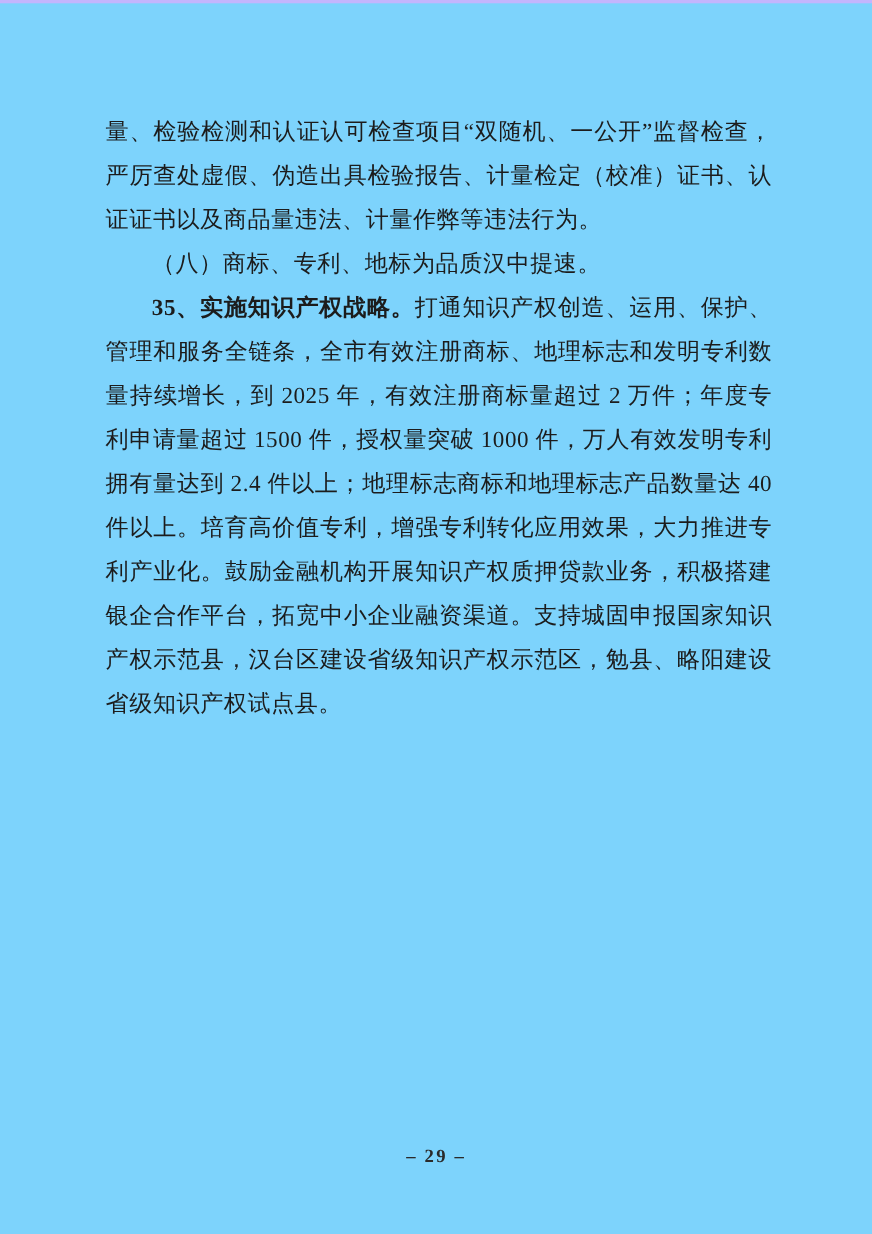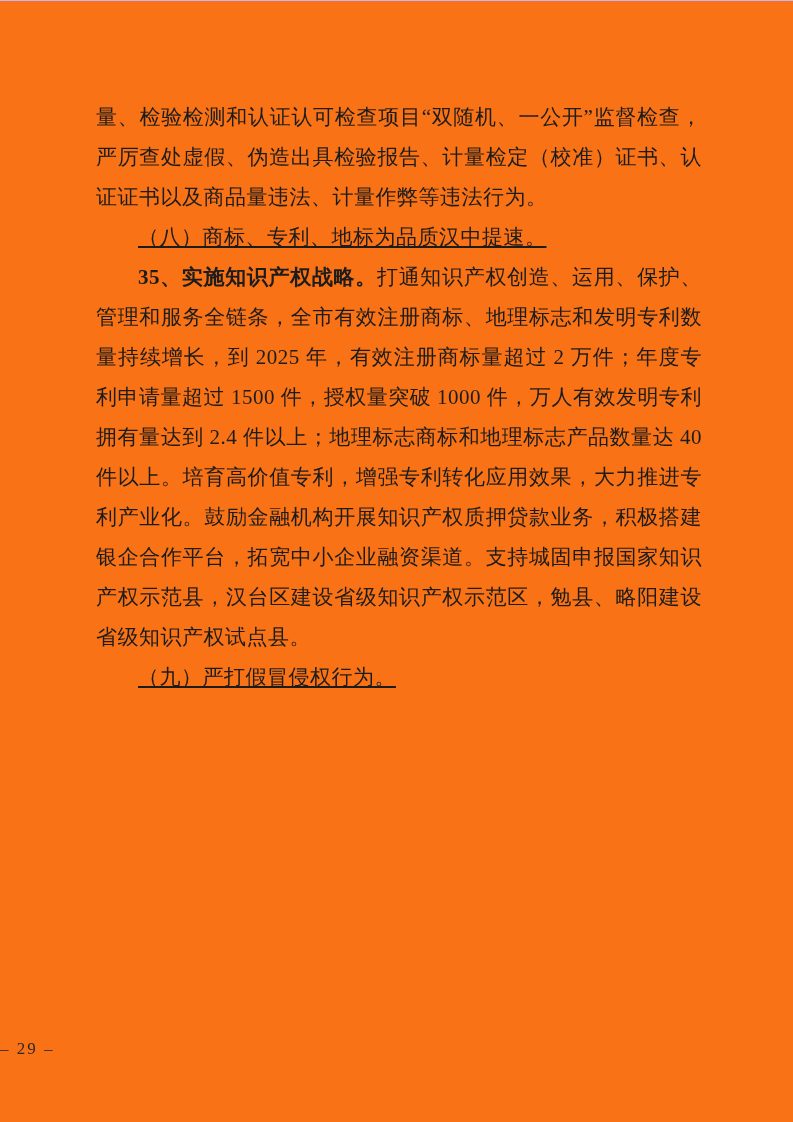--- a/index.html
+++ b/index.html
@@ -5,26 +5,26 @@
   html, body {
     margin: 0;
     padding: 0;
     background: #ffffff;
   }
   .page {
     position: relative;
     width: 793px;
     height: 1122px;
     margin: 0 auto;
-    background: #f97316;
+    background: #7dd3fc;
     overflow: hidden;
     font-family: "Liberation Serif", "DejaVu Serif", serif;
     color: #1c1c1c;
     box-sizing: border-box;
-    border-top: 1px solid #c4b5fd;
+    border-top: 3px solid #c4b5fd;
   }
   .doc-body {
     position: absolute;
     left: 96px;
     top: 96px;
     width: 606px;
     font-size: 21px;
     line-height: 40px;
     letter-spacing: 0.5px;
     text-align: justify;
@@ -35,47 +35,47 @@
     padding: 0;
   }
   .para.indent {
     text-indent: 2em;
   }
   .para .lead {
     font-weight: 700;
   }
   .section-heading {
     font-weight: 400;
-    text-decoration: underline;
   }
   .page-footer {
     position: absolute;
     left: 0;
     top: 1036px;
     width: 100%;
+    text-align: center;
     font-size: 17px;
     line-height: 24px;
     letter-spacing: 2px;
     color: #2a2a2a;
+    font-weight: bold;
   }
 </style>
 </head>
 <body>
 
 <div class="page">
 
   <div class="doc-body">
 
     <p class="para"><span>量、检验检测和认证认可检查项目“双随机、一公开”监督检查，严厉查处虚假、伪造出具检验报告、计量检定（校准）证书、认证证书以及商品量违法、计量作弊等违法行为。</span></p>
 
 
     <p class="para indent section-heading"><span>（八）商标、专利、地标为品质汉中提速。</span></p>
 
     <p class="para indent"><span class="lead">35、实施知识产权战略。</span><span>打通知识产权创造、运用、保护、管理和服务全链条，全市有效注册商标、地理标志和发明专利数量持续增长，到 2025 年，有效注册商标量超过 2 万件；年度专利申请量超过 1500 件，授权量突破 1000 件，万人有效发明专利拥有量达到 2.4 件以上；地理标志商标和地理标志产品数量达 40 件以上。培育高价值专利，增强专利转化应用效果，大力推进专利产业化。鼓励金融机构开展知识产权质押贷款业务，积极搭建银企合作平台，拓宽中小企业融资渠道。支持城固申报国家知识产权示范县，汉台区建设省级知识产权示范区，勉县、略阳建设省级知识产权试点县。</span></p>
 
-    <p class="para indent section-heading"><span>（九）严打假冒侵权行为。</span></p>
 
 
   </div>
 
   <div class="page-footer">– 29 –</div>
 
 </div>
 
 </body></html>

